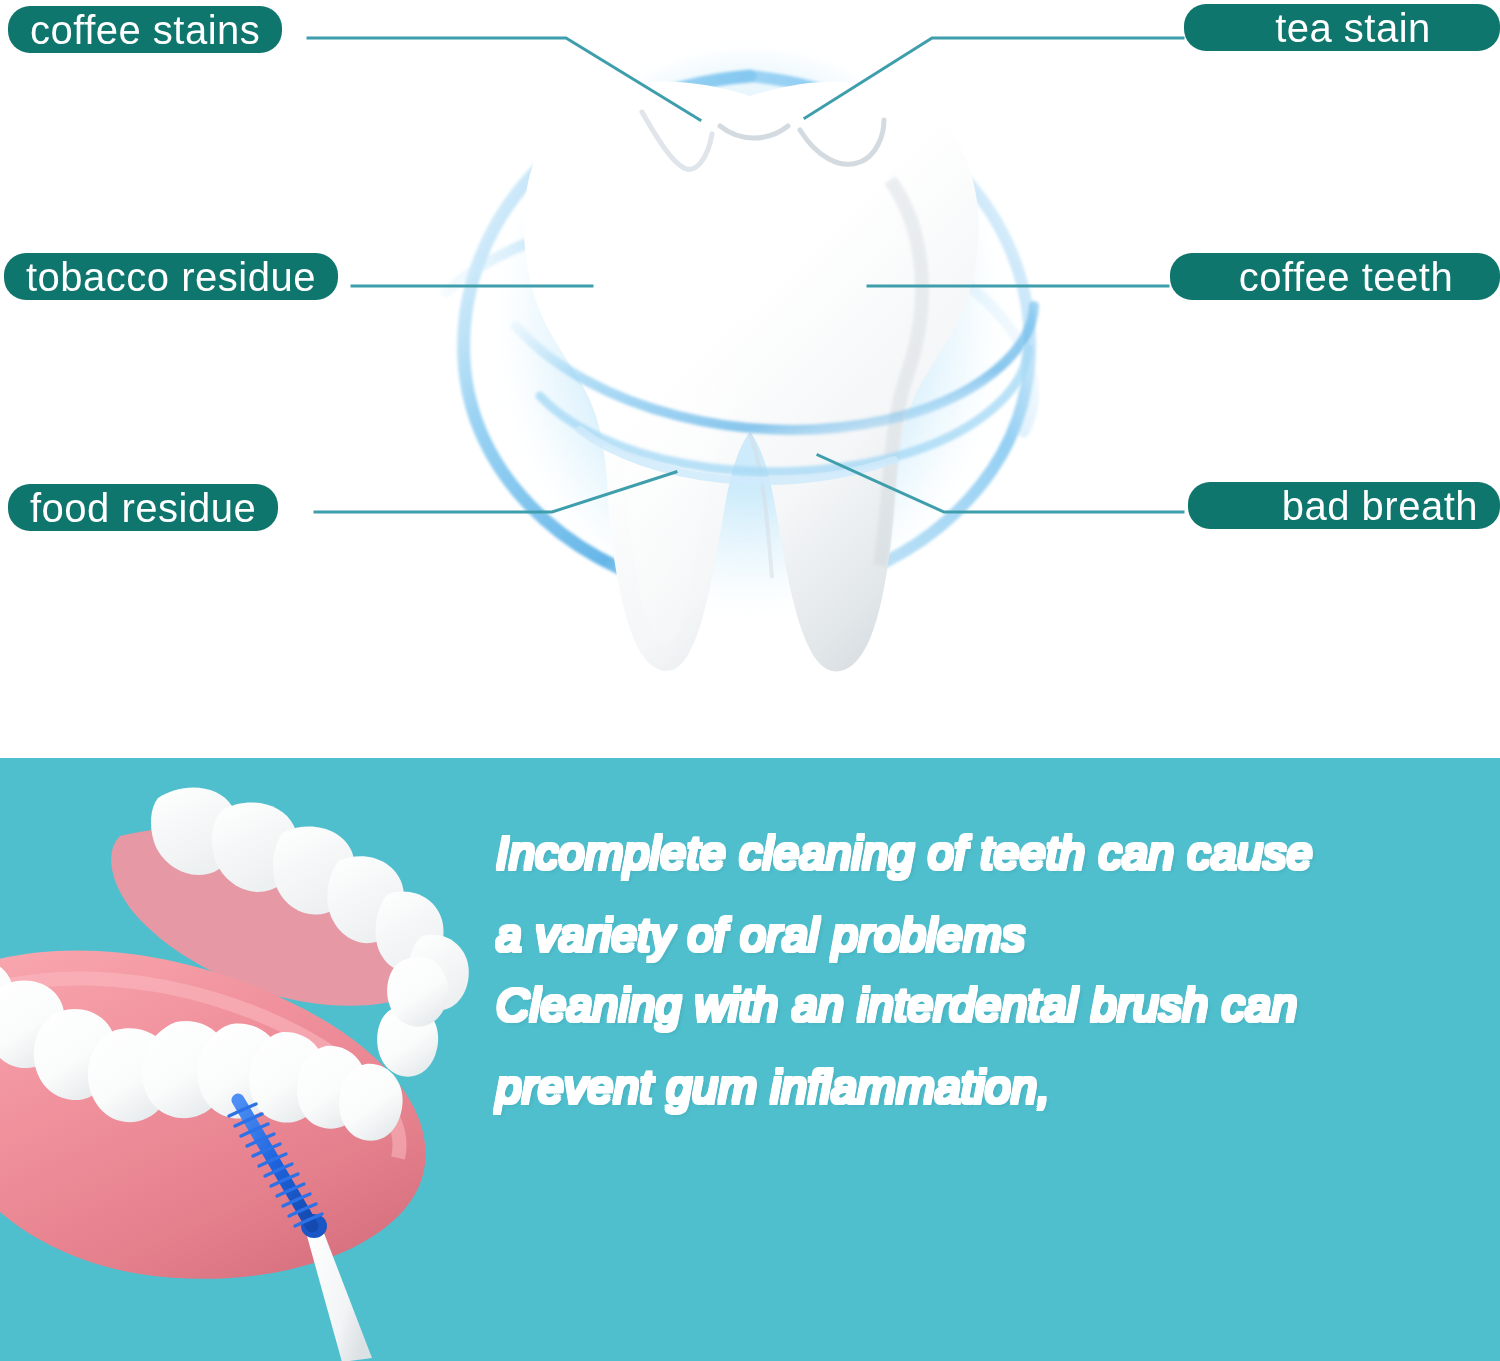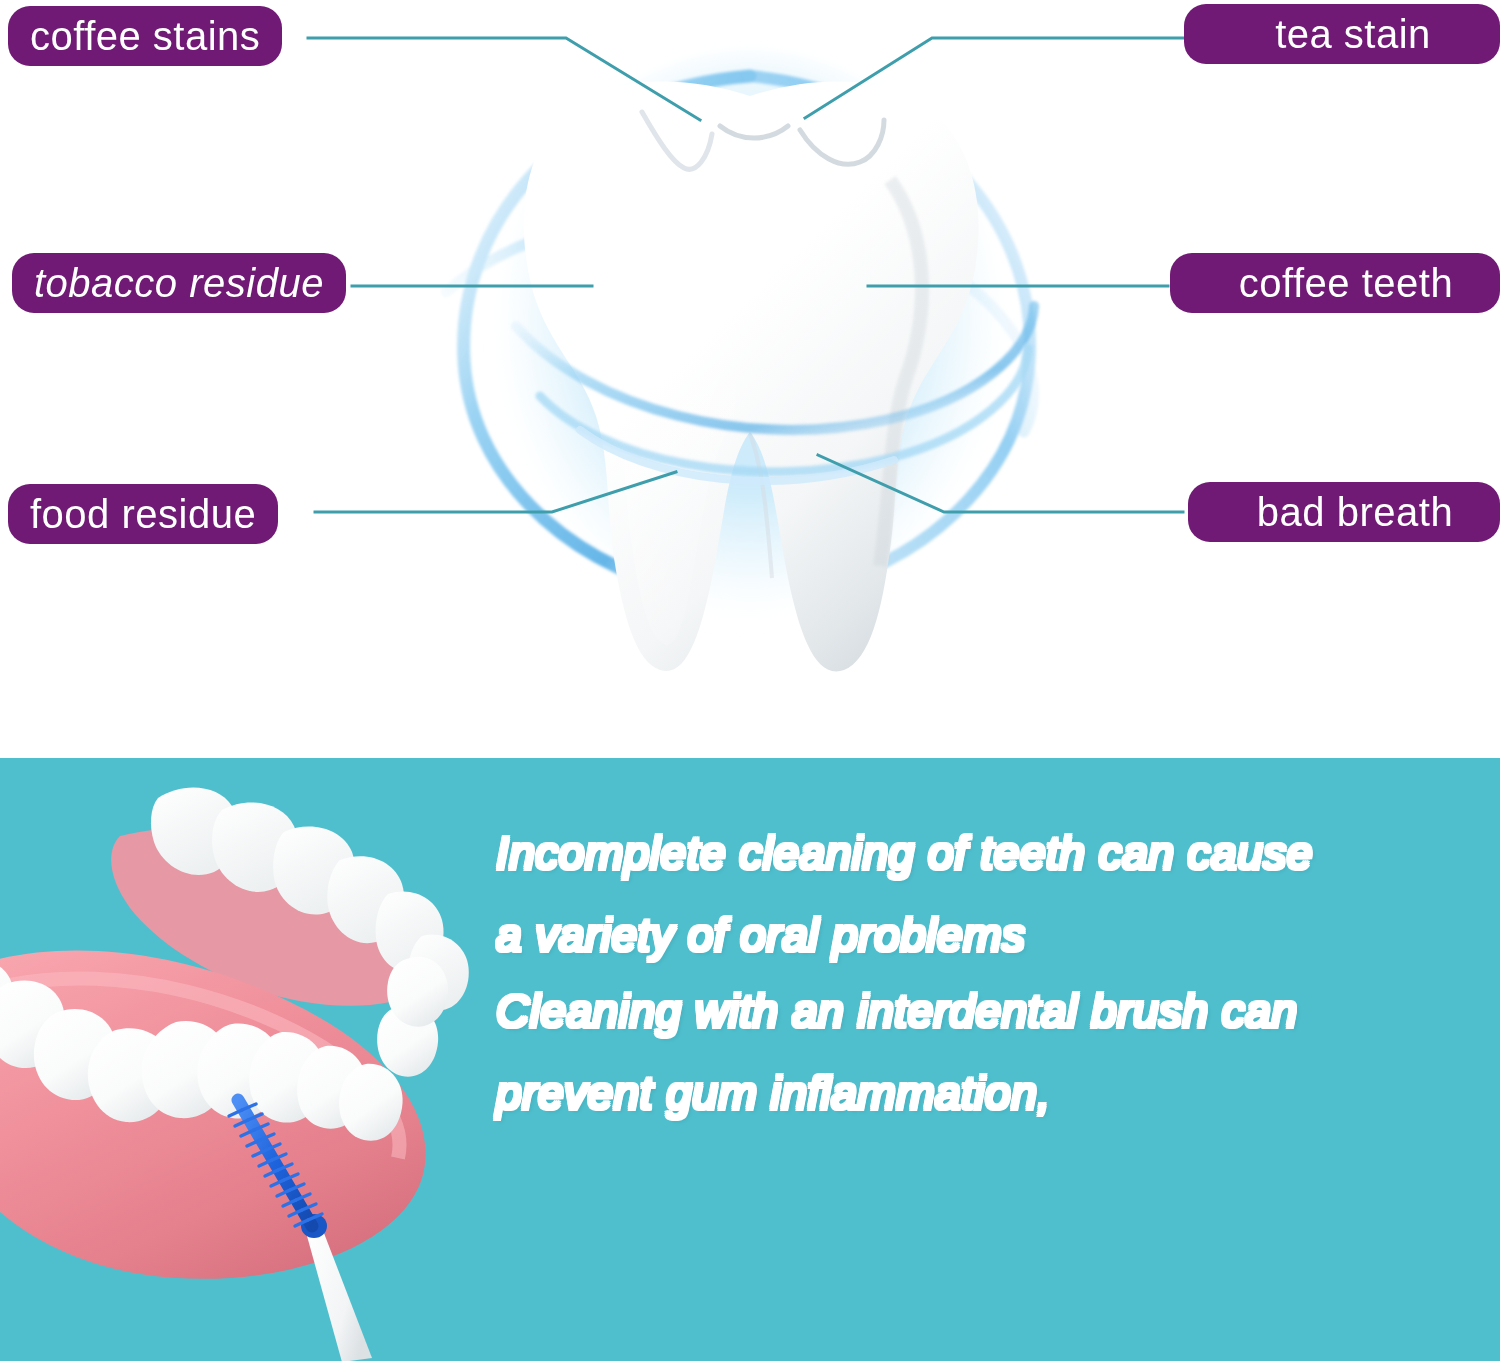--- a/index.html
+++ b/index.html
@@ -18,41 +18,41 @@
     position:absolute; left:0; top:0; width:1500px; height:758px;
     background:#ffffff; overflow:hidden;
   }
 
   
   #tooth-stage { position:absolute; left:420px; top:30px; width:660px; height:680px; }
 
   
   .pill {
     position:absolute;
-    background:#701a75;
+    background:#0f766e;
     border-radius:22px;
     color:#ffffff;
     display:flex; align-items:center;
     font-size:40px;
     font-weight:400;
     letter-spacing:0.5px;
     white-space:nowrap;
     line-height:1;
     padding:0 22px;
-    height:60px;
+    height:47px;
   }
   .pill.left  { left:0; justify-content:flex-start; border-top-left-radius:22px; border-bottom-left-radius:22px;}
   .pill.right { right:0; justify-content:flex-end;padding-left:44px; }
 
   #pill-coffee  { left:8px;  top:6px;   }
   #pill-tea     { right:0px; top:4px;   width:316px; justify-content:center;}
-  #pill-tobacco { left:12px;  top:253px;font-style:italic; }
+  #pill-tobacco { left:4px;  top:253px; }
   #pill-yellow  { right:0px; top:253px; width:330px; justify-content:center;}
   #pill-food    { left:8px;  top:484px;text-align:center; }
-  #pill-bad     { right:0px; top:482px; width:312px; justify-content:center;}
+  #pill-bad     { right:0px; top:482px; width:312px; justify-content:flex-end;}
 
   
   #connectors { position:absolute; left:0; top:0; width:1500px; height:758px; pointer-events:none; }
 
   
   #bottom-panel {
     position:absolute; left:0; top:758px; width:1500px; height:603px;
     background:#4FBFCE; overflow:hidden;
   }
   #mouth-photo { position:absolute; left:-30px; top:0px; width:530px; height:603px; }
@@ -68,21 +68,21 @@
     letter-spacing:0.5px;
     line-height:1.0;
     margin-bottom:36px;
     white-space:nowrap;
     text-shadow:
        2px 0 0 #fff, -2px 0 0 #fff, 0 2px 0 #fff, 0 -2px 0 #fff,
        2px 2px 0 #fff, -2px -2px 0 #fff, 2px -2px 0 #fff, -2px 2px 0 #fff,
        3px 3px 4px rgba(0,0,0,0.10);
     -webkit-text-stroke:1.5px #ffffff;
   }
-  .cap-line.tight { margin-bottom:30px; }
+  .cap-line.tight { margin-bottom:24px; }
 </style>
 </head>
 <body>
 
 <div id="page">
 
   <div id="top-panel">
 
     <div id="tooth-stage">
       <svg width="660" height="680" viewBox="0 0 660 680">

